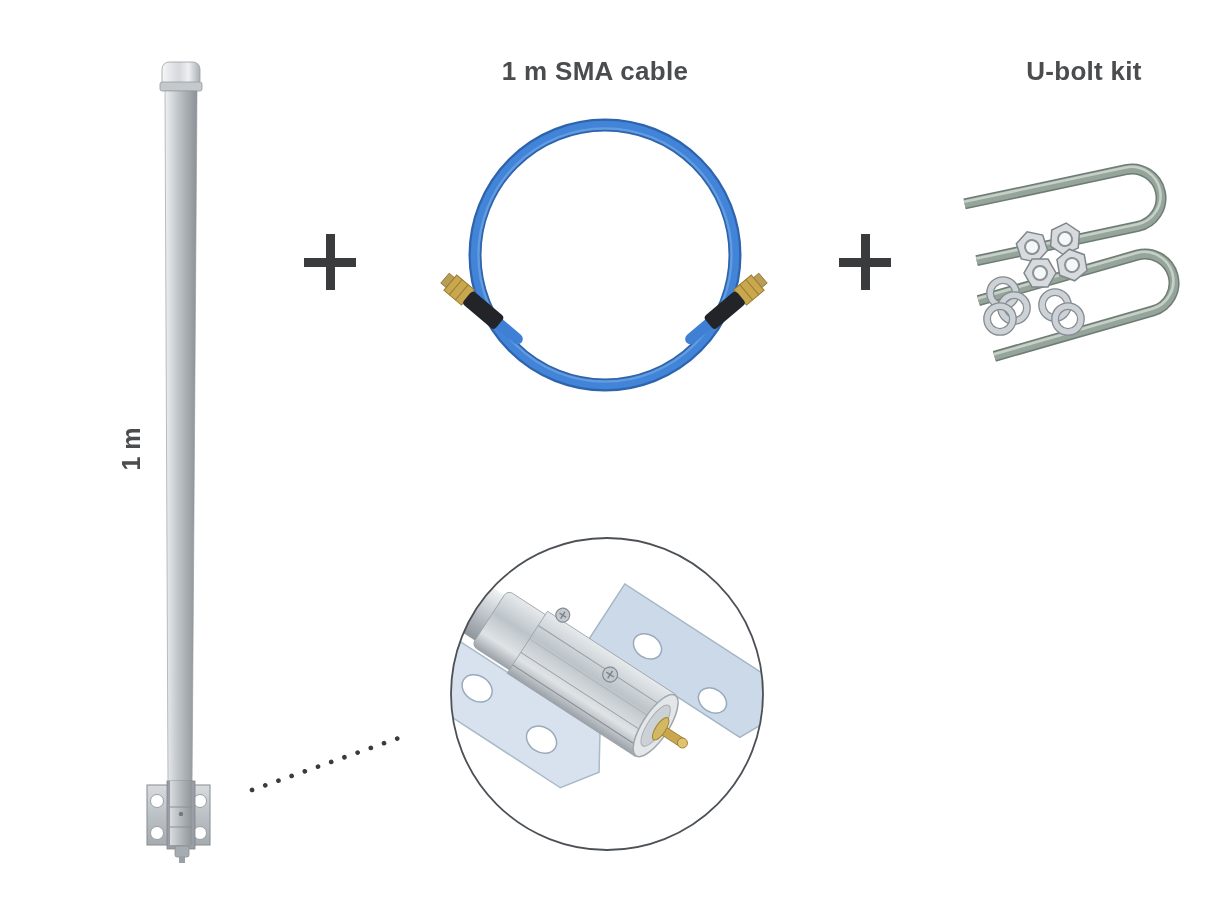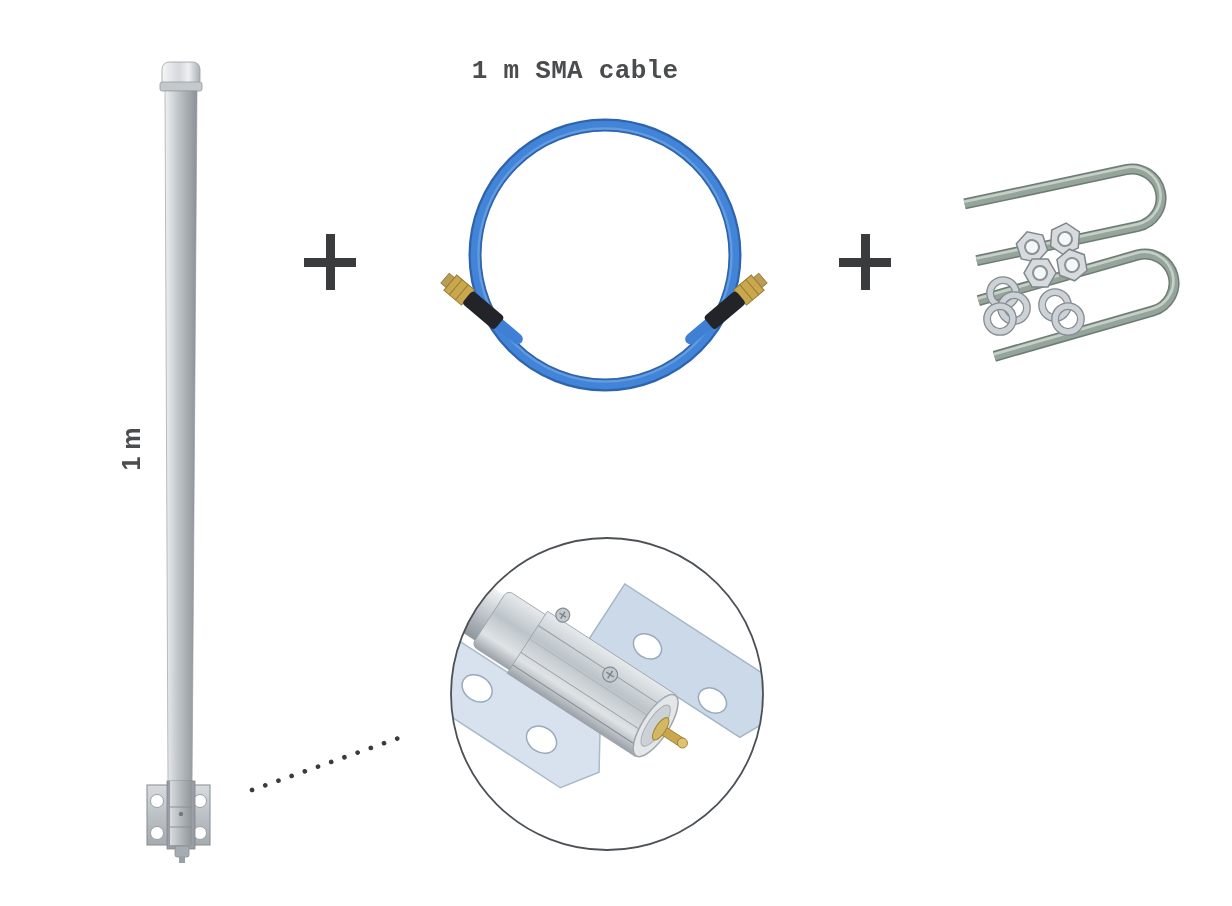--- a/index.html
+++ b/index.html
@@ -10,21 +10,21 @@
   .abs{position:absolute;}
   .part-label{
     font-size:26px;font-weight:700;color:#4b4c4e;letter-spacing:.3px;
     text-align:center;white-space:nowrap;
   }
   .antenna-label{
     left:91px;top:436px;width:80px;height:26px;line-height:26px;
     font-size:25px;font-weight:700;color:#4b4c4e;text-align:center;
     transform:rotate(-90deg);transform-origin:center;
   }
-  .cable-label{left:405px;top:56px;width:340px;font-family:Liberation Mono, monospace;}
+  .cable-label{left:425px;top:56px;width:340px;}
   .ubolt-label{left:949px;top:56px;width:270px;}
   .plus{width:52px;height:56px;}
   .plus::before{content:"";position:absolute;left:0;right:0;top:50%;margin-top:-4.5px;height:9px;background:#3a3b3d;}
   .plus::after{content:"";position:absolute;top:0;bottom:0;left:50%;margin-left:-4.5px;width:9px;background:#3a3b3d;}
   .plus-left{left:304px;top:234px;}
   .plus-right{left:839px;top:234px;}
   .sr{position:absolute;width:1px;height:1px;overflow:hidden;clip:rect(0 0 0 0);white-space:nowrap;}
 </style>
 </head>
 <body>
@@ -113,20 +113,21 @@
     <g transform="translate(307,192) rotate(-40) scale(-1,1)">
       <rect x="30" y="-5.5" width="36" height="11" rx="5.5" fill="#3f80d5"></rect>
       <rect x="-34" y="-6.5" width="8" height="13" fill="#b79d55" stroke="#8e6f28" stroke-width="0.8"></rect>
       <rect x="-27" y="-10" width="23" height="20" fill="#c9a74f" stroke="#9a7b2e" stroke-width="1"></rect>
       <line x1="-20" y1="-10" x2="-20" y2="10" stroke="#9a7b2e" stroke-width="1"></line>
       <line x1="-12" y1="-10" x2="-12" y2="10" stroke="#9a7b2e" stroke-width="1"></line>
       <rect x="-5" y="-8.5" width="42" height="17" rx="4" fill="#232428"></rect>
     </g>
   </svg>
 
+  <div class="abs part-label ubolt-label">U-bolt kit</div>
 
   <svg class="abs" style="left:925px;top:135px" width="260" height="250" viewBox="0 0 260 250">
     <defs>
       <path id="uboltShape" d="M -165 -29 L 0 -29 A 29 29 0 0 1 0 29 L -165 29" fill="none"></path>
       <g id="hexnut">
         <polygon points="16,0 8,13.9 -8,13.9 -16,0 -8,-13.9 8,-13.9" fill="#d7dbde" stroke="#7f868c" stroke-width="1.5"></polygon>
         <circle r="7" fill="#f6f7f8" stroke="#8a9197" stroke-width="2"></circle>
       </g>
       <g id="washer">
         <circle r="13" fill="none" stroke="#cdd2d6" stroke-width="6.5"></circle>

